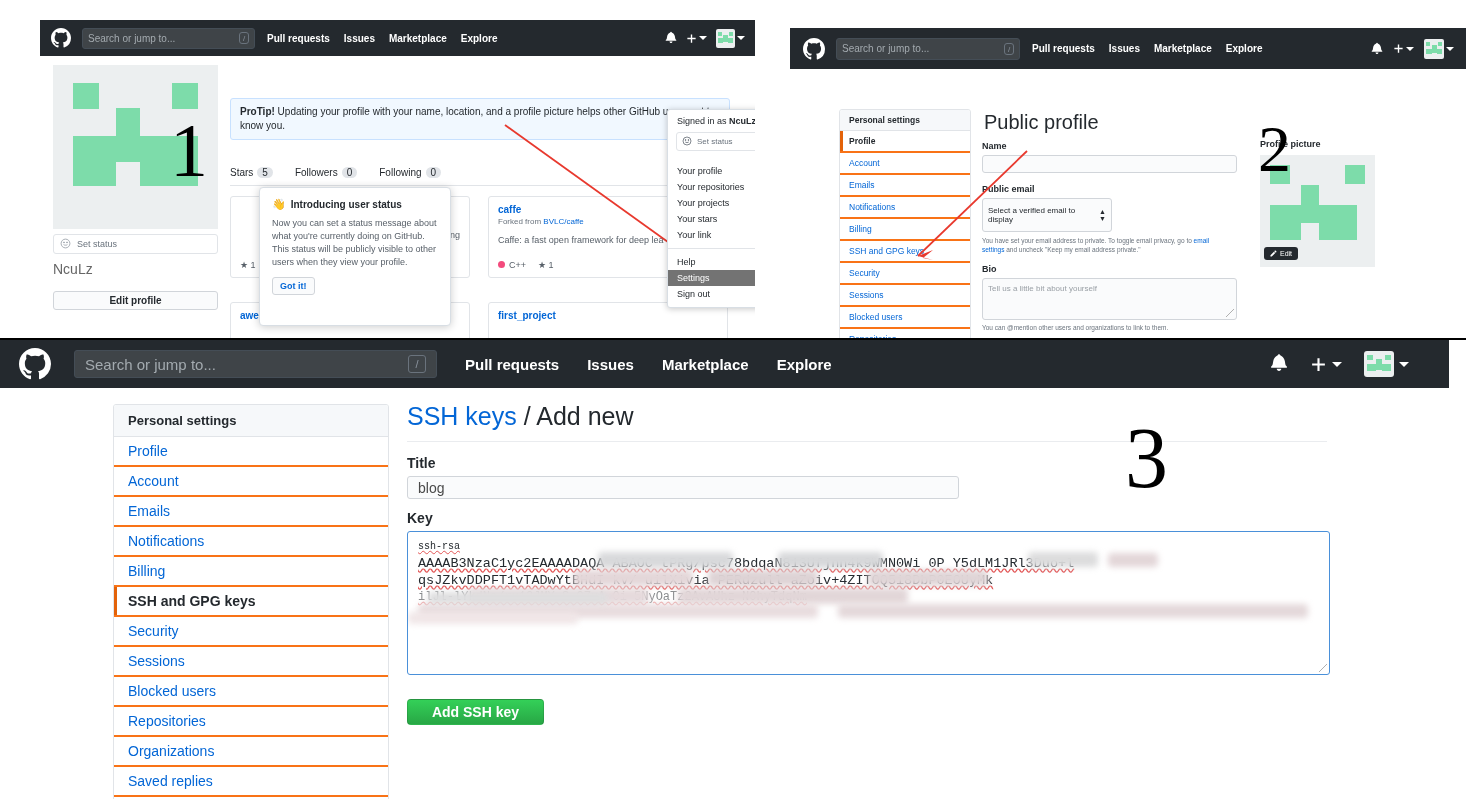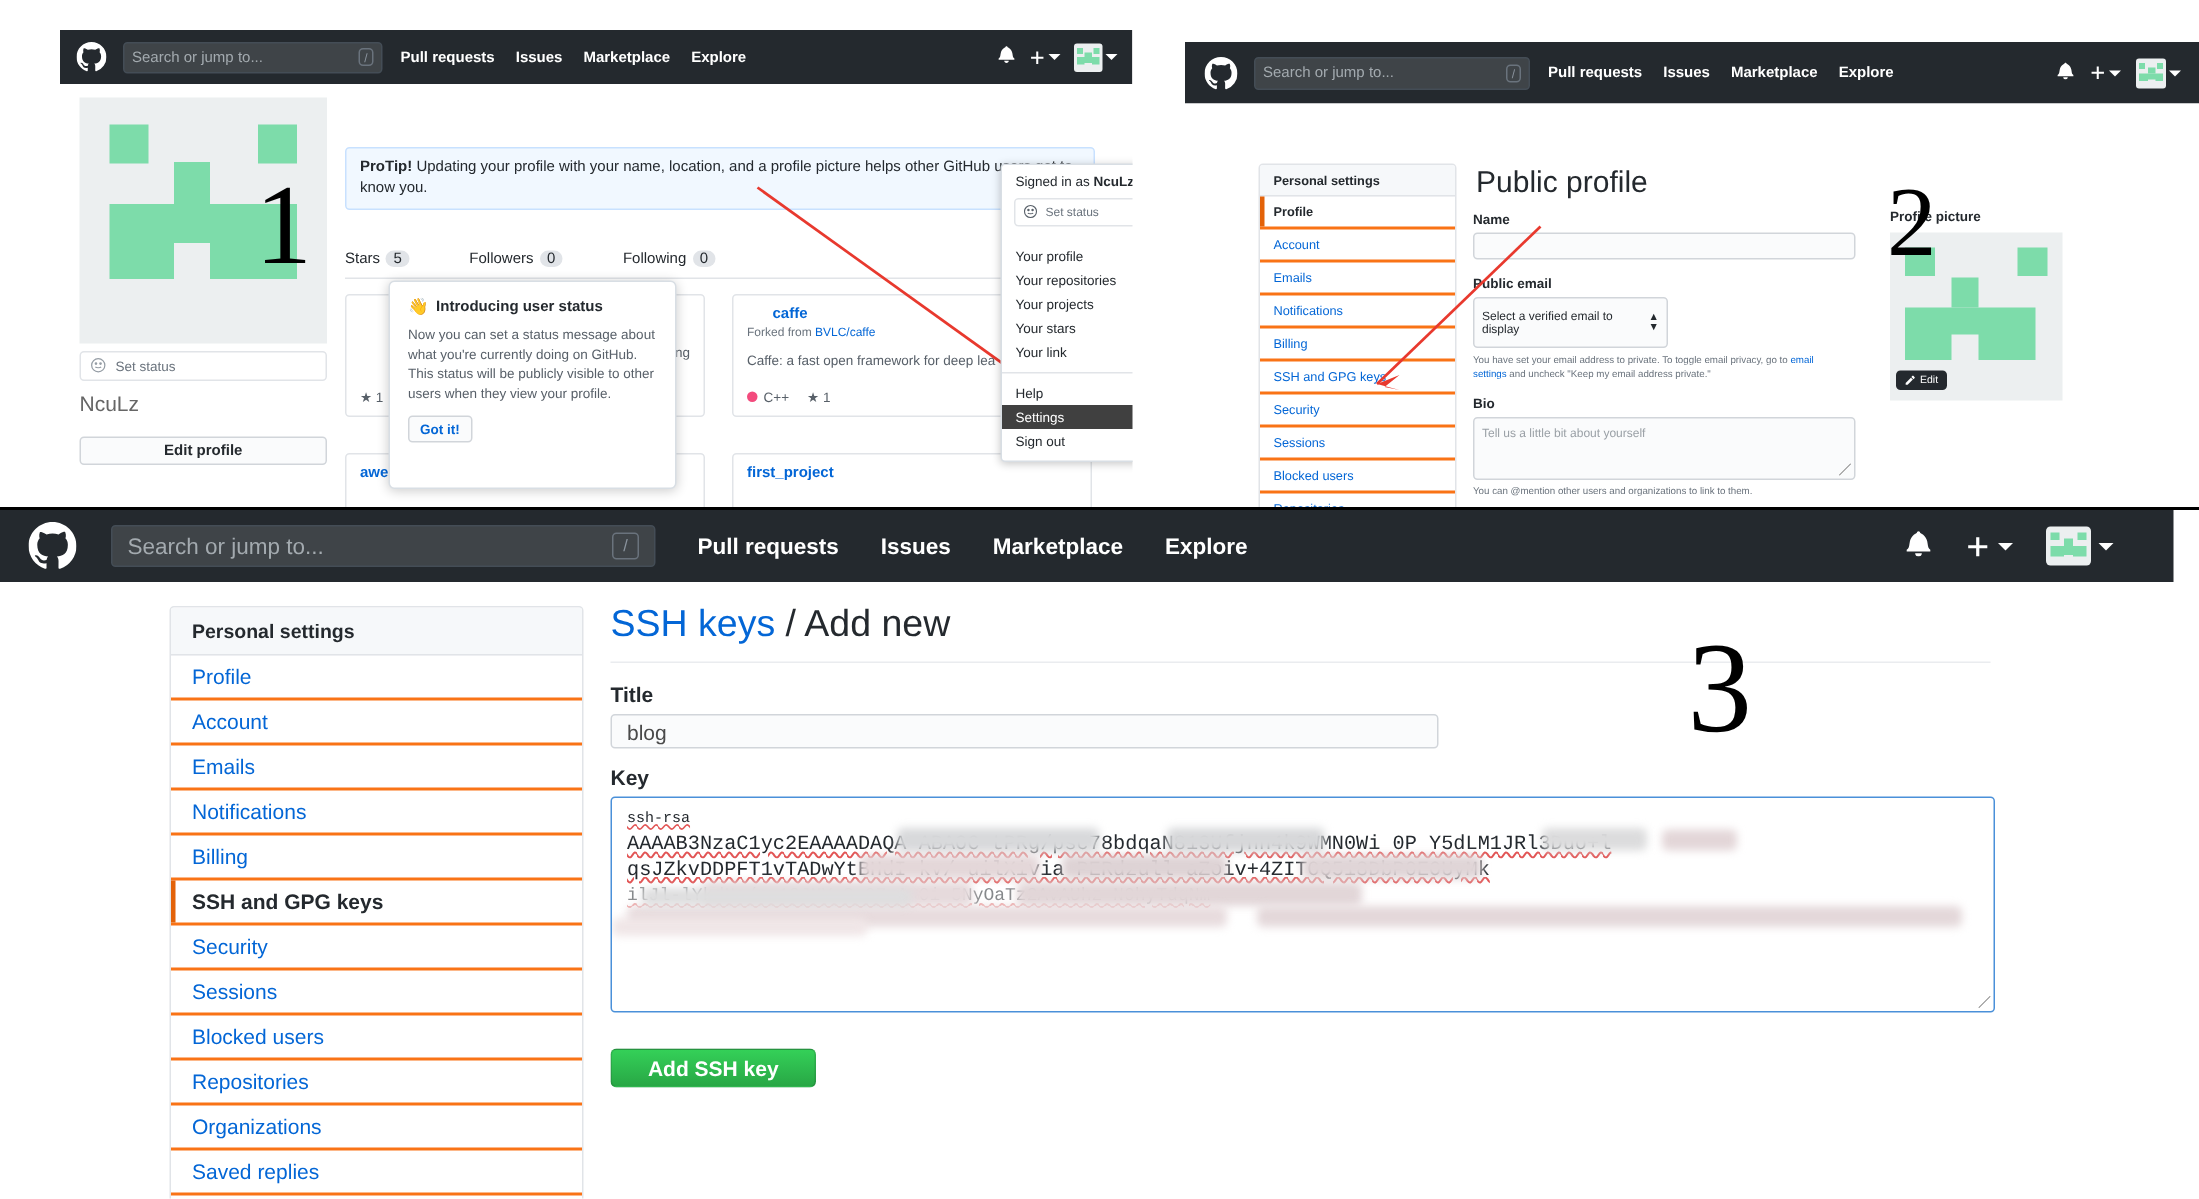--- a/index.html
+++ b/index.html
@@ -49,38 +49,38 @@
 
   
   #panel1 { position: absolute; left: 40px; top: 20px; width: 715px; height: 318px; background: #fff; overflow: hidden; }
   #p1head { position: absolute; left: 0; top: 0; width: 715px; height: 36px; }
   #p1body { position: absolute; left: 0; top: 36px; width: 715px; height: 282px; background: #fff; }
 
   .protip { position: absolute; left: 190px; top: 42px; width: 500px; min-height: 40px;
             background: #f1f8ff; border: 1px solid #c8e1ff; border-radius: 3px; color: #24292e; padding: 6px 9px; }
   .protip b { font-weight: bold; }
 
-  .statbar { position: absolute; left: 190px; top: 104px; width: 500px; height: 26px; display: flex; align-items: center; gap: 40px; color: #24292e; border-bottom: 1px solid #e1e4e8; }
+  .statbar { position: absolute; left: 190px; top: 104px; width: 500px; height: 26px; display: flex; align-items: center; gap: 22px; color: #24292e; border-bottom: 1px solid #e1e4e8; }
   .statbar .cnt { background: #e1e4e8; border-radius: 10px; color: #24292e; padding: 0 5px; margin-left: 4px; }
 
   .repocard { position: absolute; border: 1px solid #e1e4e8; border-radius: 3px; background: #fff; padding: 7px 9px; }
   .repocard .nm { color: #0366d6; font-weight: bold; }
   .repocard .fk { color: #6a737d; }
   .repocard .ds { color: #586069; }
   .repocard .mt { color: #586069; display: flex; align-items: center; gap: 12px; }
   .langdot { width: 7px; height: 7px; border-radius: 50%; display: inline-block; margin-right: 4px; }
 
   .statusbtn { border: 1px solid #e1e4e8; border-radius: 3px; background: #fff; color: #6a737d; display: flex; align-items: center; }
   .btn-ghost { border: 1px solid #d1d5da; border-radius: 3px; background: #fafbfc; color: #24292e; text-align: center; font-weight: bold; }
 
   
   #userdd { position: absolute; left: 627px; top: 53px; width: 107px; background: #fff; border: 1px solid #d8dee4; border-radius: 3px; box-shadow: 0 1px 6px rgba(0,0,0,.22); z-index: 40; }
   #userdd .sec { border-bottom: 1px solid #e1e4e8; padding: 5px 0; }
   #userdd .mi { padding: 3px 9px; color: #24292e; white-space: nowrap; }
-  #userdd .mi.sel { background: #404040; color: #fff; }
+  #userdd .mi.sel { background: #737373; color: #fff; }
   #userdd .ddtop { padding: 6px 9px; color: #24292e; }
   #userdd .ddtop b { font-weight: bold; }
 
   
   #statuspop { position: absolute; left: 219px; top: 131px; width: 192px; height: 139px; background: #fff; border: 1px solid #d8dee4; border-radius: 4px; box-shadow: 0 1px 8px rgba(0,0,0,.2); z-index: 30; padding: 10px 12px; }
   #statuspop .ttl { font-weight: bold; color: #24292e; display: flex; align-items: center; gap: 5px; }
   #statuspop .bd { color: #586069; margin-top: 6px; }
   #statuspop .ok { margin-top: 8px; display: inline-block; border: 1px solid #d1d5da; border-radius: 3px; background: #fafbfc; color: #0366d6; font-weight: bold; padding: 3px 7px; }
 
   
@@ -193,21 +193,21 @@
 
       <div class="repocard" style="left:190px;top:140px;width:240px;height:82px;position:absolute;">
         <div class="nm" style="font-size:10px;"></div>
         <div class="ds" style="font-size:9px;margin-top:26px;text-align:right;">GPU Computing</div>
         <div class="mt" style="font-size:9px;position:absolute;bottom:7px;left:9px;">
           <span>★ <span>1</span></span>
         </div>
       </div>
 
       <div class="repocard" style="left:448px;top:140px;width:240px;height:82px;position:absolute;">
-        <div class="nm" style="font-size:10px;margin-left:17px;">caffe</div>
+        <div class="nm" style="font-size:10px;">caffe</div>
         <div class="fk" style="font-size:8px;margin-top:2px;">
           <span>Forked from </span><span style="color:#0366d6;">BVLC/caffe</span>
         </div>
         <div class="ds" style="font-size:9px;margin-top:9px;">Caffe: a fast open framework for deep lea</div>
         <div class="mt" style="font-size:9px;position:absolute;bottom:7px;left:9px;">
           <span><span class="langdot" style="background:#f34b7d;"></span><span>C++</span></span>
           <span>★ <span>1</span></span>
         </div>
       </div>
 

